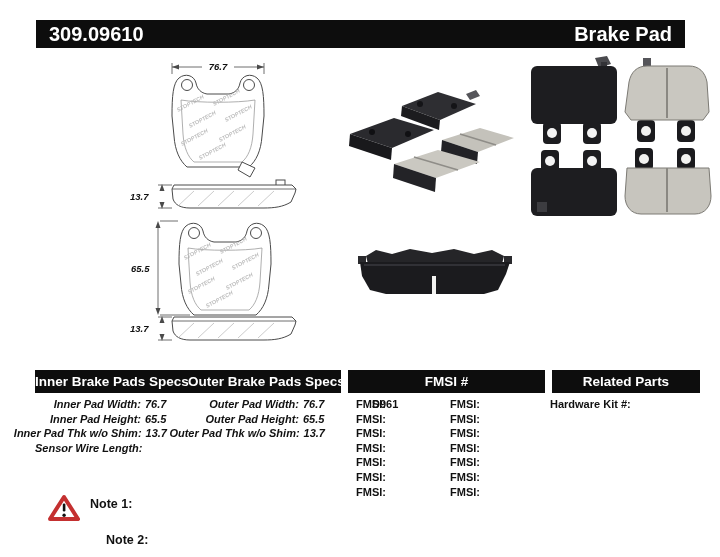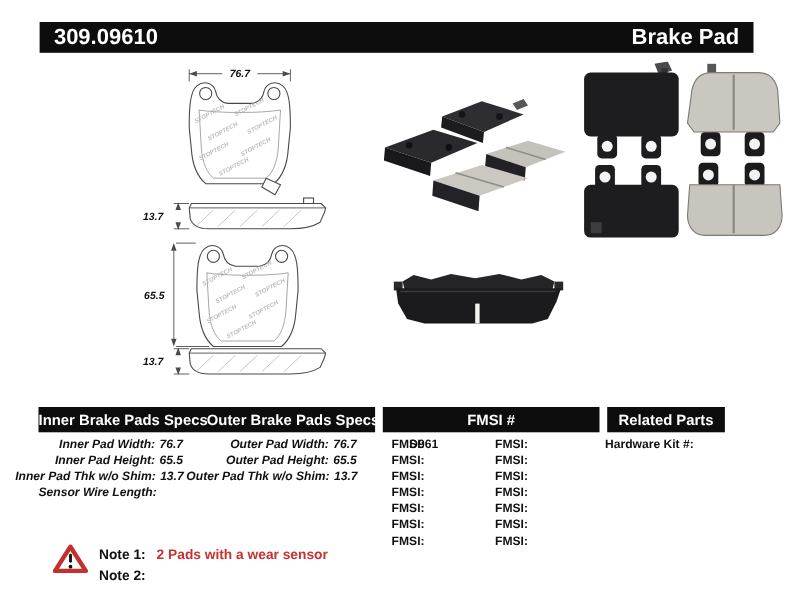--- a/index.html
+++ b/index.html
@@ -12,21 +12,21 @@
               background:#0d0d0d; color:#ffffff; display:flex; justify-content:space-between;
               align-items:center; padding:1px 13px; font-size:20px; font-weight:bold; }
 
   
   .hseg { position:absolute; top:370px; height:23px; background:#0d0d0d; color:#ffffff;
           display:flex; align-items:center; justify-content:center;
           font-size:13.5px; font-weight:bold; white-space:nowrap; }
   .seg1 { left:35px; width:306px; }
   .seg1 span { width:50%; text-align:center; }
   .seg2 { left:348px; width:197px; }
-  .seg3 { left:552px; width:107px; }
+  .seg3 { left:552px; width:148px; }
 
   
   .specs { position:absolute; top:397px;font-style:italic; }
   .inner-specs { left:35px;  width:132px; }
   .outer-specs { left:193px; width:132px; }
   .spec-row { display:flex; justify-content:flex-end; font-size:11px; font-weight:bold;
               color:#111; line-height:14.6px; white-space:nowrap; }
   .spec-row .val { width:22px; margin-left:4px; text-align:left; }
 
   .fmsi-col { position:absolute; top:397px; }
@@ -38,21 +38,21 @@
 
   .related-col { position:absolute; left:550px; top:397px; }
   .related-row { display:flex; font-size:11px; font-weight:bold; color:#111;
                  line-height:14.6px; white-space:nowrap; }
   .related-row .val { margin-left:4px; }
 
   
   .note-line { position:absolute; left:90px; display:flex; align-items:baseline;
                font-size:12.5px; font-weight:bold; color:#111; white-space:nowrap; }
   .note1 { top:497px;text-align:center; }
-  .note2 { top:516px; }
+  .note2 { top:533px;margin-left:16px; }
   .note-red { color:#c63131; margin-left:10px; }
   .warn { position:absolute; left:48px; top:494px; }
 
   
   .drawing, .photo { position:absolute; }
   .dim-text { font:italic bold 9.5px "Liberation Sans", sans-serif; fill:#111; }
   .wm { font:italic bold 5.5px "Liberation Sans", sans-serif; fill:#bcbcbc; }
   .outline { fill:#ffffff; stroke:#4a4a4a; stroke-width:1; }
   .thin { fill:none; stroke:#8c8c8c; stroke-width:0.7; }
   .dimln { stroke:#4a4a4a; stroke-width:0.8; }
@@ -327,20 +327,19 @@
     </div>
   </div>
 
   <svg class="warn" width="32" height="28" viewBox="0 0 32 28">
     <path d="M16,3 L30,25 L2,25 Z" fill="#ffffff" stroke="#c43030" stroke-width="4" stroke-linejoin="round"></path>
     <rect x="14.8" y="9.5" width="2.6" height="8" rx="1.2" fill="#111"></rect>
     <circle cx="16.1" cy="21.2" r="1.7" fill="#111"></circle>
   </svg>
   <div class="note-line note1">
     <span>Note 1:</span>
-    <span class="note-red">2 Pads with a wear sensor</span>
   </div>
   <div class="note-line note2">
     <span>Note 2:</span>
     <span class="note-red"></span>
   </div>
 
 </div>
 
 </body></html>

